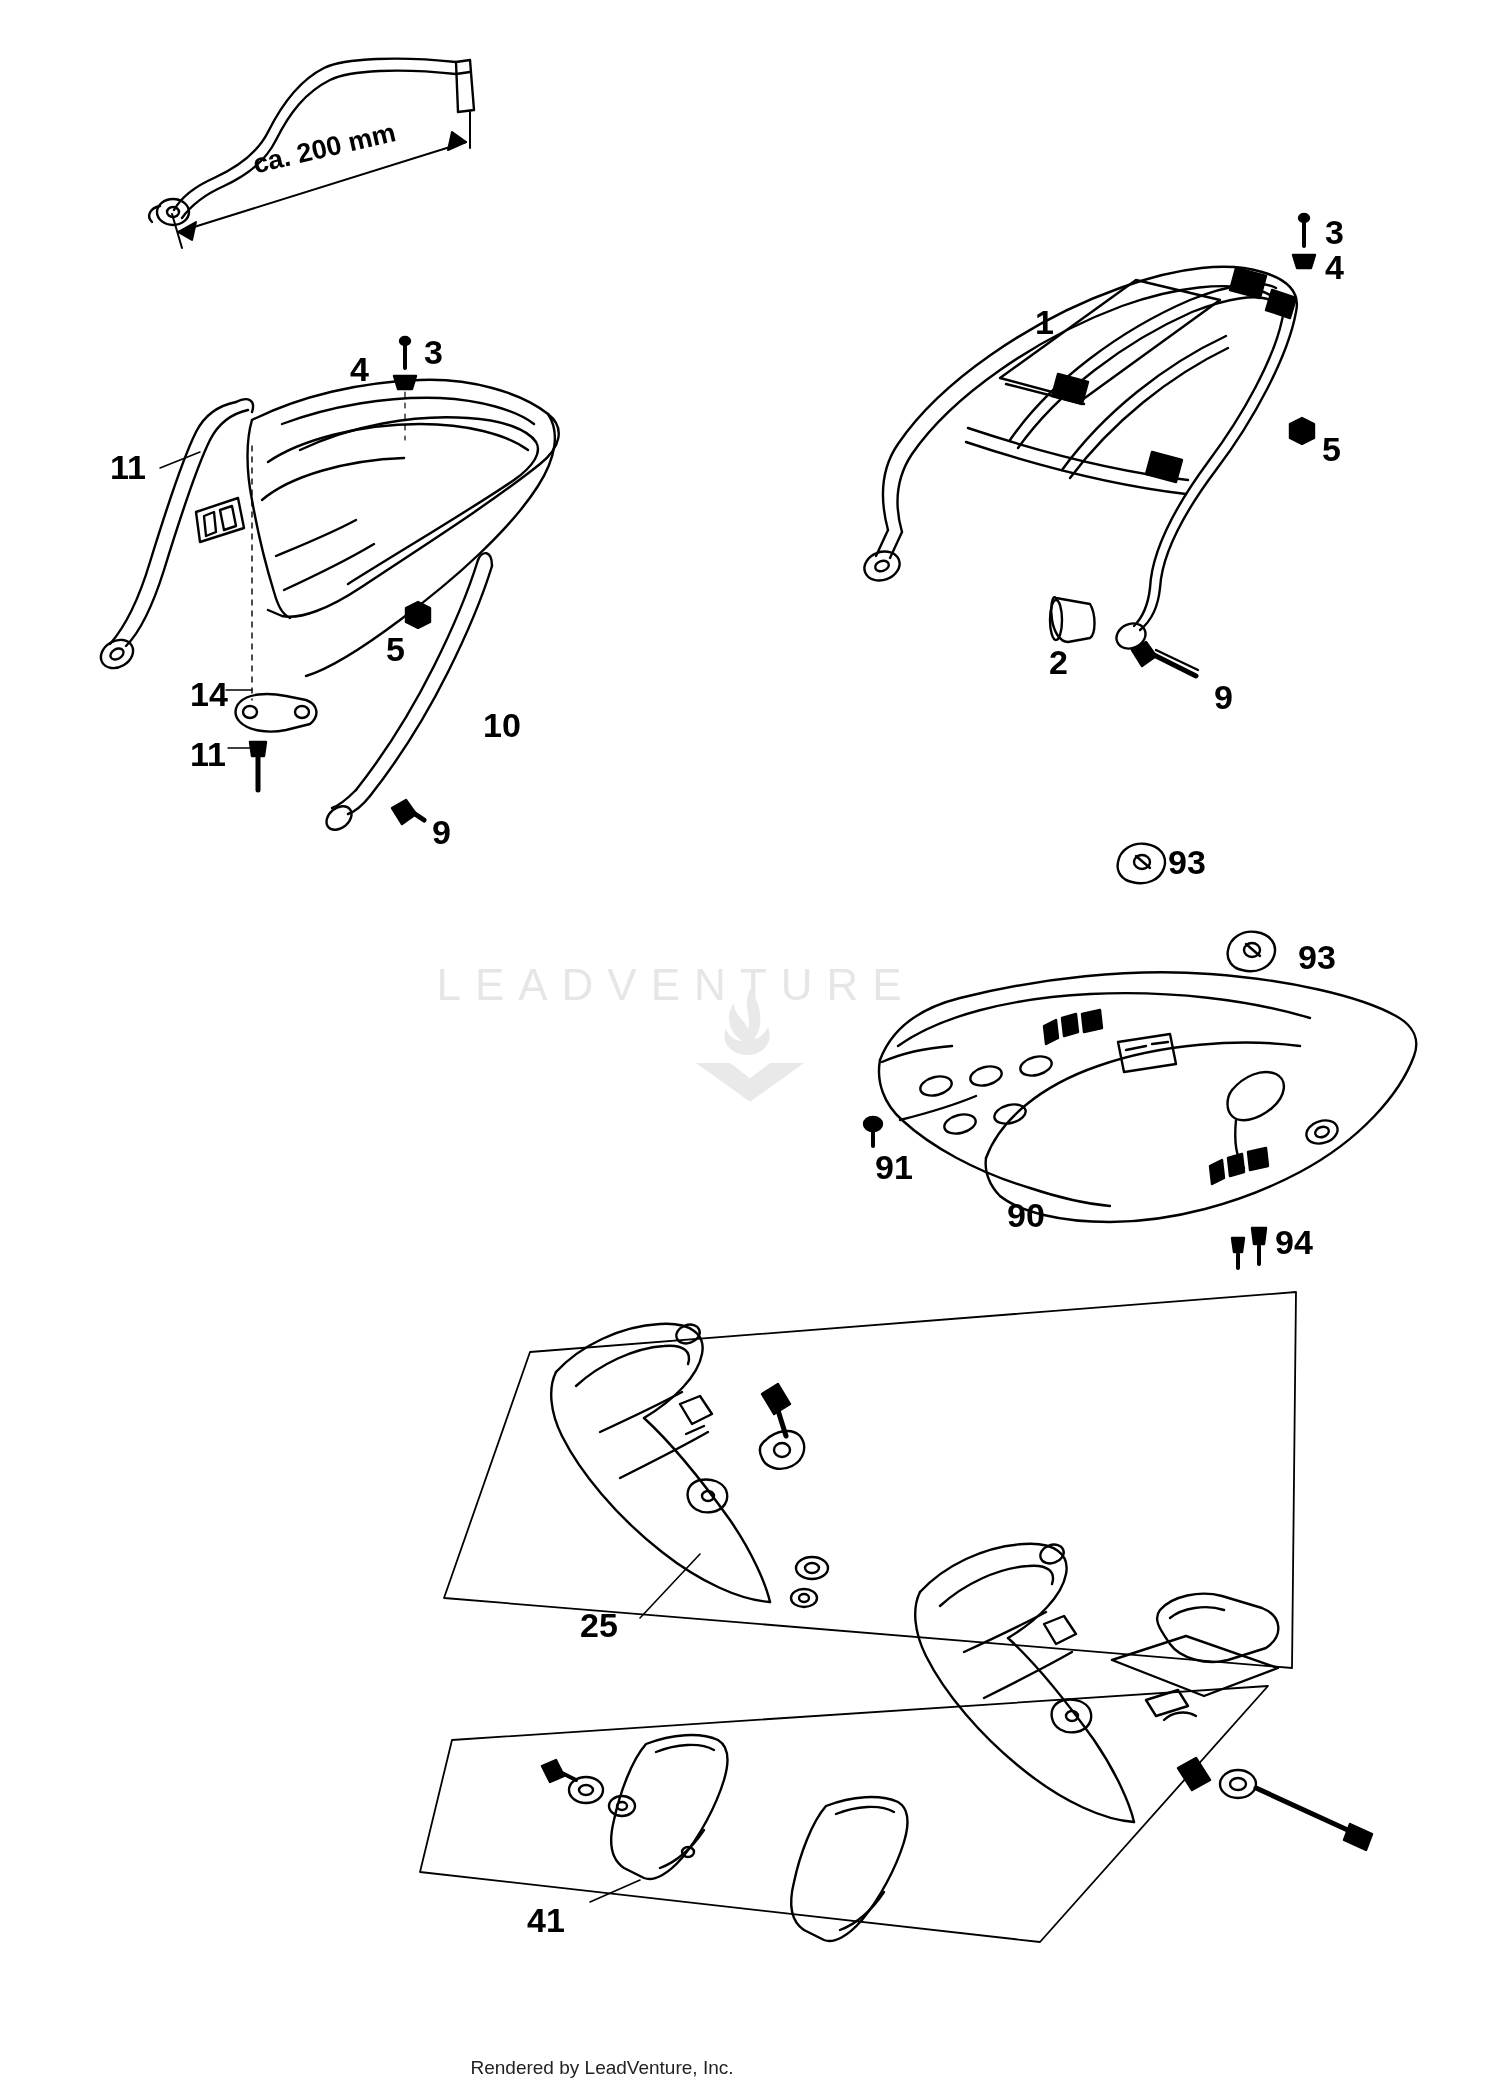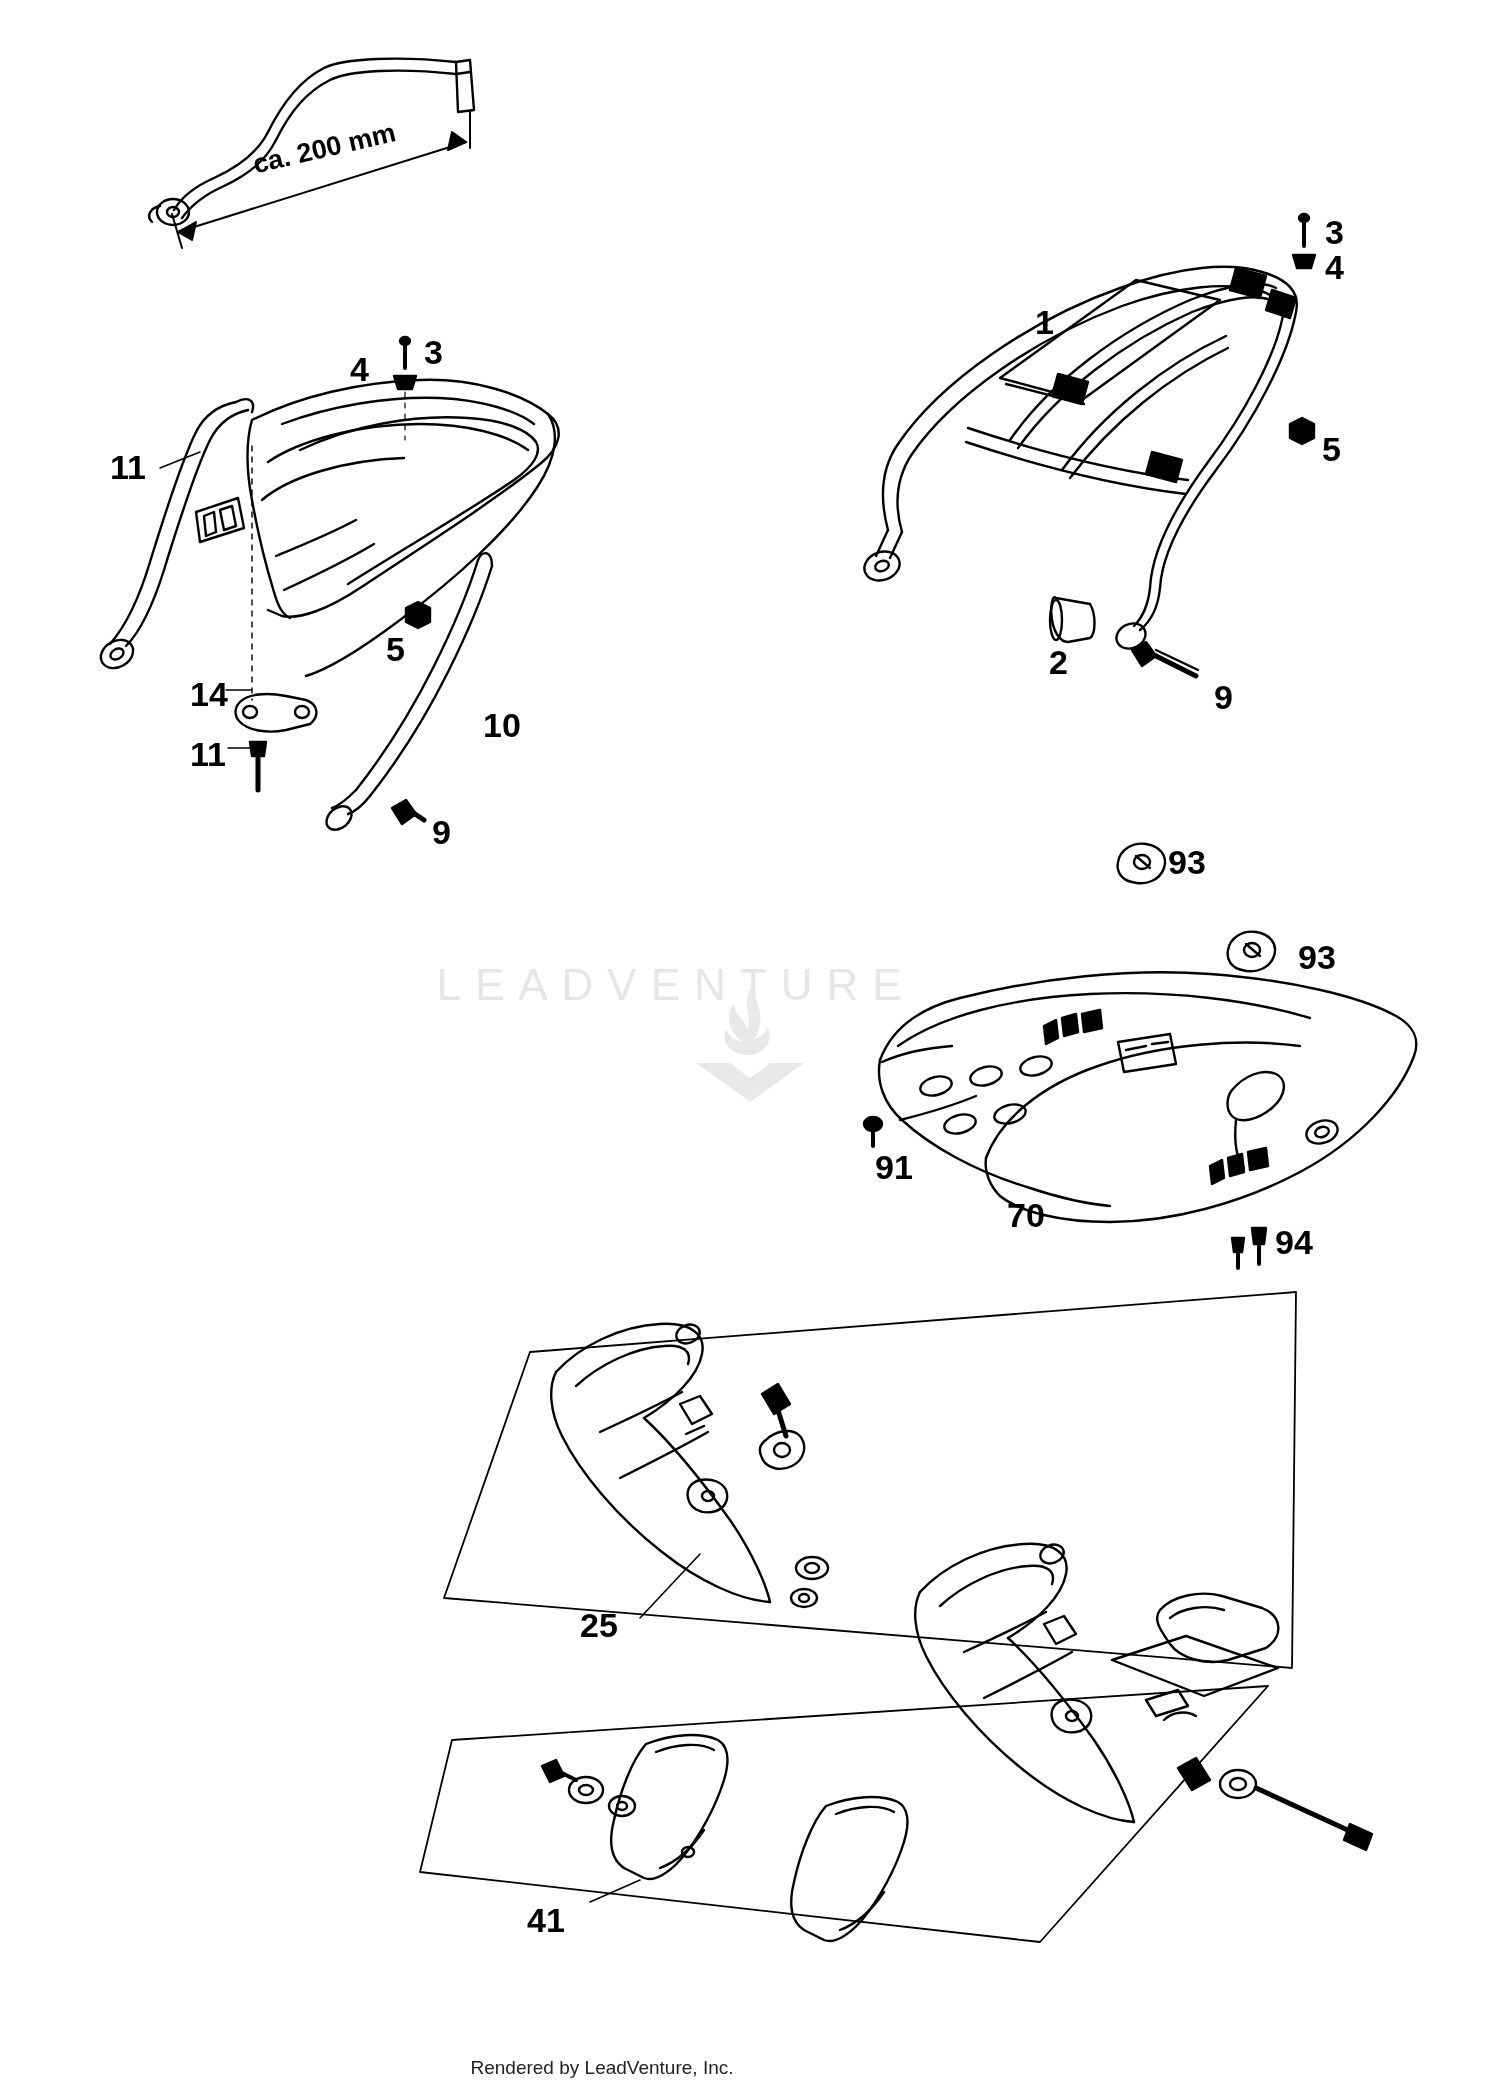--- a/index.html
+++ b/index.html
@@ -388,21 +388,21 @@
   <div class="callout" style="left:110px; top:450px;">11</div>
   <div class="callout" style="left:386px; top:632px;">5</div>
   <div class="callout" style="left:483px; top:708px;">10</div>
   <div class="callout" style="left:190px; top:677px;">14</div>
   <div class="callout" style="left:190px; top:737px;">11</div>
   <div class="callout" style="left:432px; top:815px;">9</div>
 
   <div class="callout" style="left:1168px; top:845px;">93</div>
   <div class="callout" style="left:1298px; top:940px;">93</div>
   <div class="callout" style="left:875px; top:1150px;">91</div>
-  <div class="callout" style="left:1007px; top:1198px;">70</div>
+  <div class="callout" style="left:1007px; top:1198px;">90</div>
   <div class="callout" style="left:1275px; top:1225px;">94</div>
 
   <div class="callout" style="left:580px; top:1608px;">25</div>
   <div class="callout" style="left:527px; top:1903px;">41</div>
 
   <div class="footer">Rendered by LeadVenture, Inc.</div>
 
 </div>
 
 </body></html>

